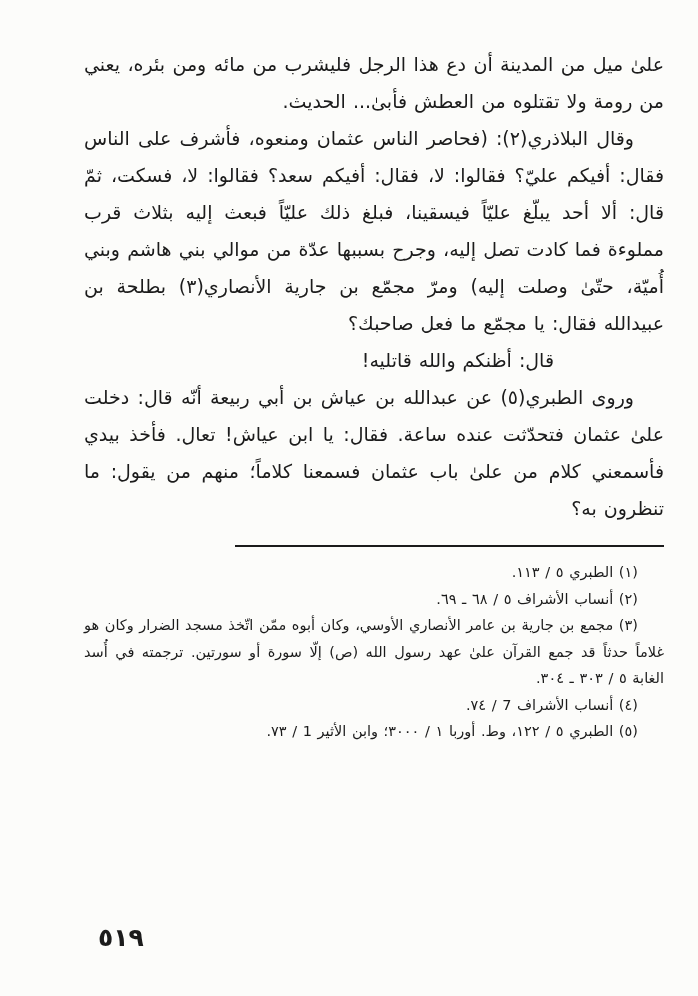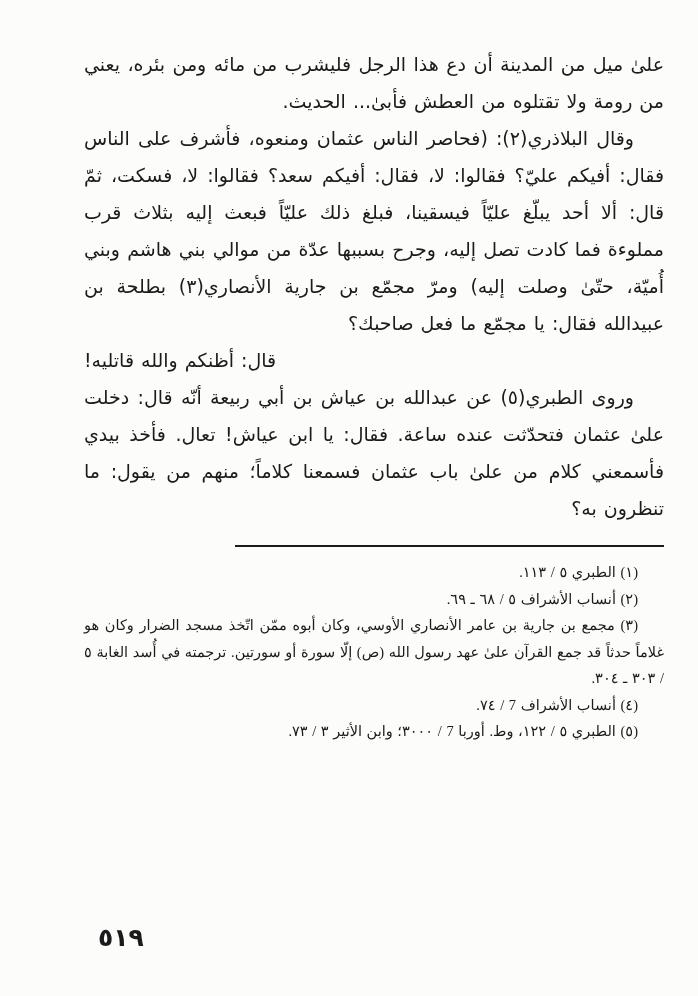--- a/index.html
+++ b/index.html
@@ -26,36 +26,35 @@
   .text-block{display:block;}
   .para{
     margin:0;
     font-size:19px;
     line-height:37px;
     text-align:justify;
     text-indent:30px;
     word-spacing:1px;
   }
   .para.noindent{text-indent:0;}
-  .para.dialogue{text-indent:110px;text-align:left;}
+  .para.dialogue{text-indent:110px;text-align:right;}
   .footnotes{display:block;margin-top:18px;}
   .fn-separator{
     height:0;
     border-top:2px solid var(--ink);
     width:74%;
     margin-bottom:12px;
   }
   .fn{
     margin:0;
     font-size:14.5px;
     line-height:26.5px;
     text-align:justify;
     text-indent:26px;
     word-spacing:1px;
-    font-family:Liberation Serif, serif;
   }
   .page-number{
     position:absolute;
     bottom:44px;
     left:48px;
     font-size:25px;
     font-weight:bold;
     letter-spacing:3px;
     direction:rtl;
   }
@@ -71,18 +70,18 @@
     <p class="para dialogue">قال: أظنكم والله قاتليه!</p>
     <p class="para">وروى الطبري(٥) عن عبدالله بن عياش بن أبي ربيعة أنّه قال: دخلت علىٰ عثمان فتحدّثت عنده ساعة. فقال: يا ابن عياش! تعال. فأخذ بيدي فأسمعني كلام من علىٰ باب عثمان فسمعنا كلاماً؛ منهم من يقول: ما تنظرون به؟</p>
   </main>
 
   <footer class="footnotes">
     <div class="fn-separator"></div>
     <p class="fn">(١) الطبري ٥ / ١١٣.</p>
     <p class="fn">(٢) أنساب الأشراف ٥ / ٦٨ ـ ٦٩.</p>
     <p class="fn">(٣) مجمع بن جارية بن عامر الأنصاري الأوسي، وكان أبوه ممّن اتّخذ مسجد الضرار وكان هو غلاماً حدثاً قد جمع القرآن علىٰ عهد رسول الله (ص) إلّا سورة أو سورتين. ترجمته في أُسد الغابة ٥ / ٣٠٣ ـ ٣٠٤.</p>
     <p class="fn">(٤) أنساب الأشراف 7 / ٧٤.</p>
-    <p class="fn">(٥) الطبري ٥ / ١٢٢، وط. أوربا 7 / ٣٠٠٠؛ وابن الأثير ٣ / ٧٣.</p>
+    <p class="fn">(٥) الطبري ٥ / ١٢٢، وط. أوربا ١ / ٣٠٠٠؛ وابن الأثير 1 / ٧٣.</p>
   </footer>
 
   <div class="page-number">٥١٩</div>
 
 </div>
 
 </body></html>

